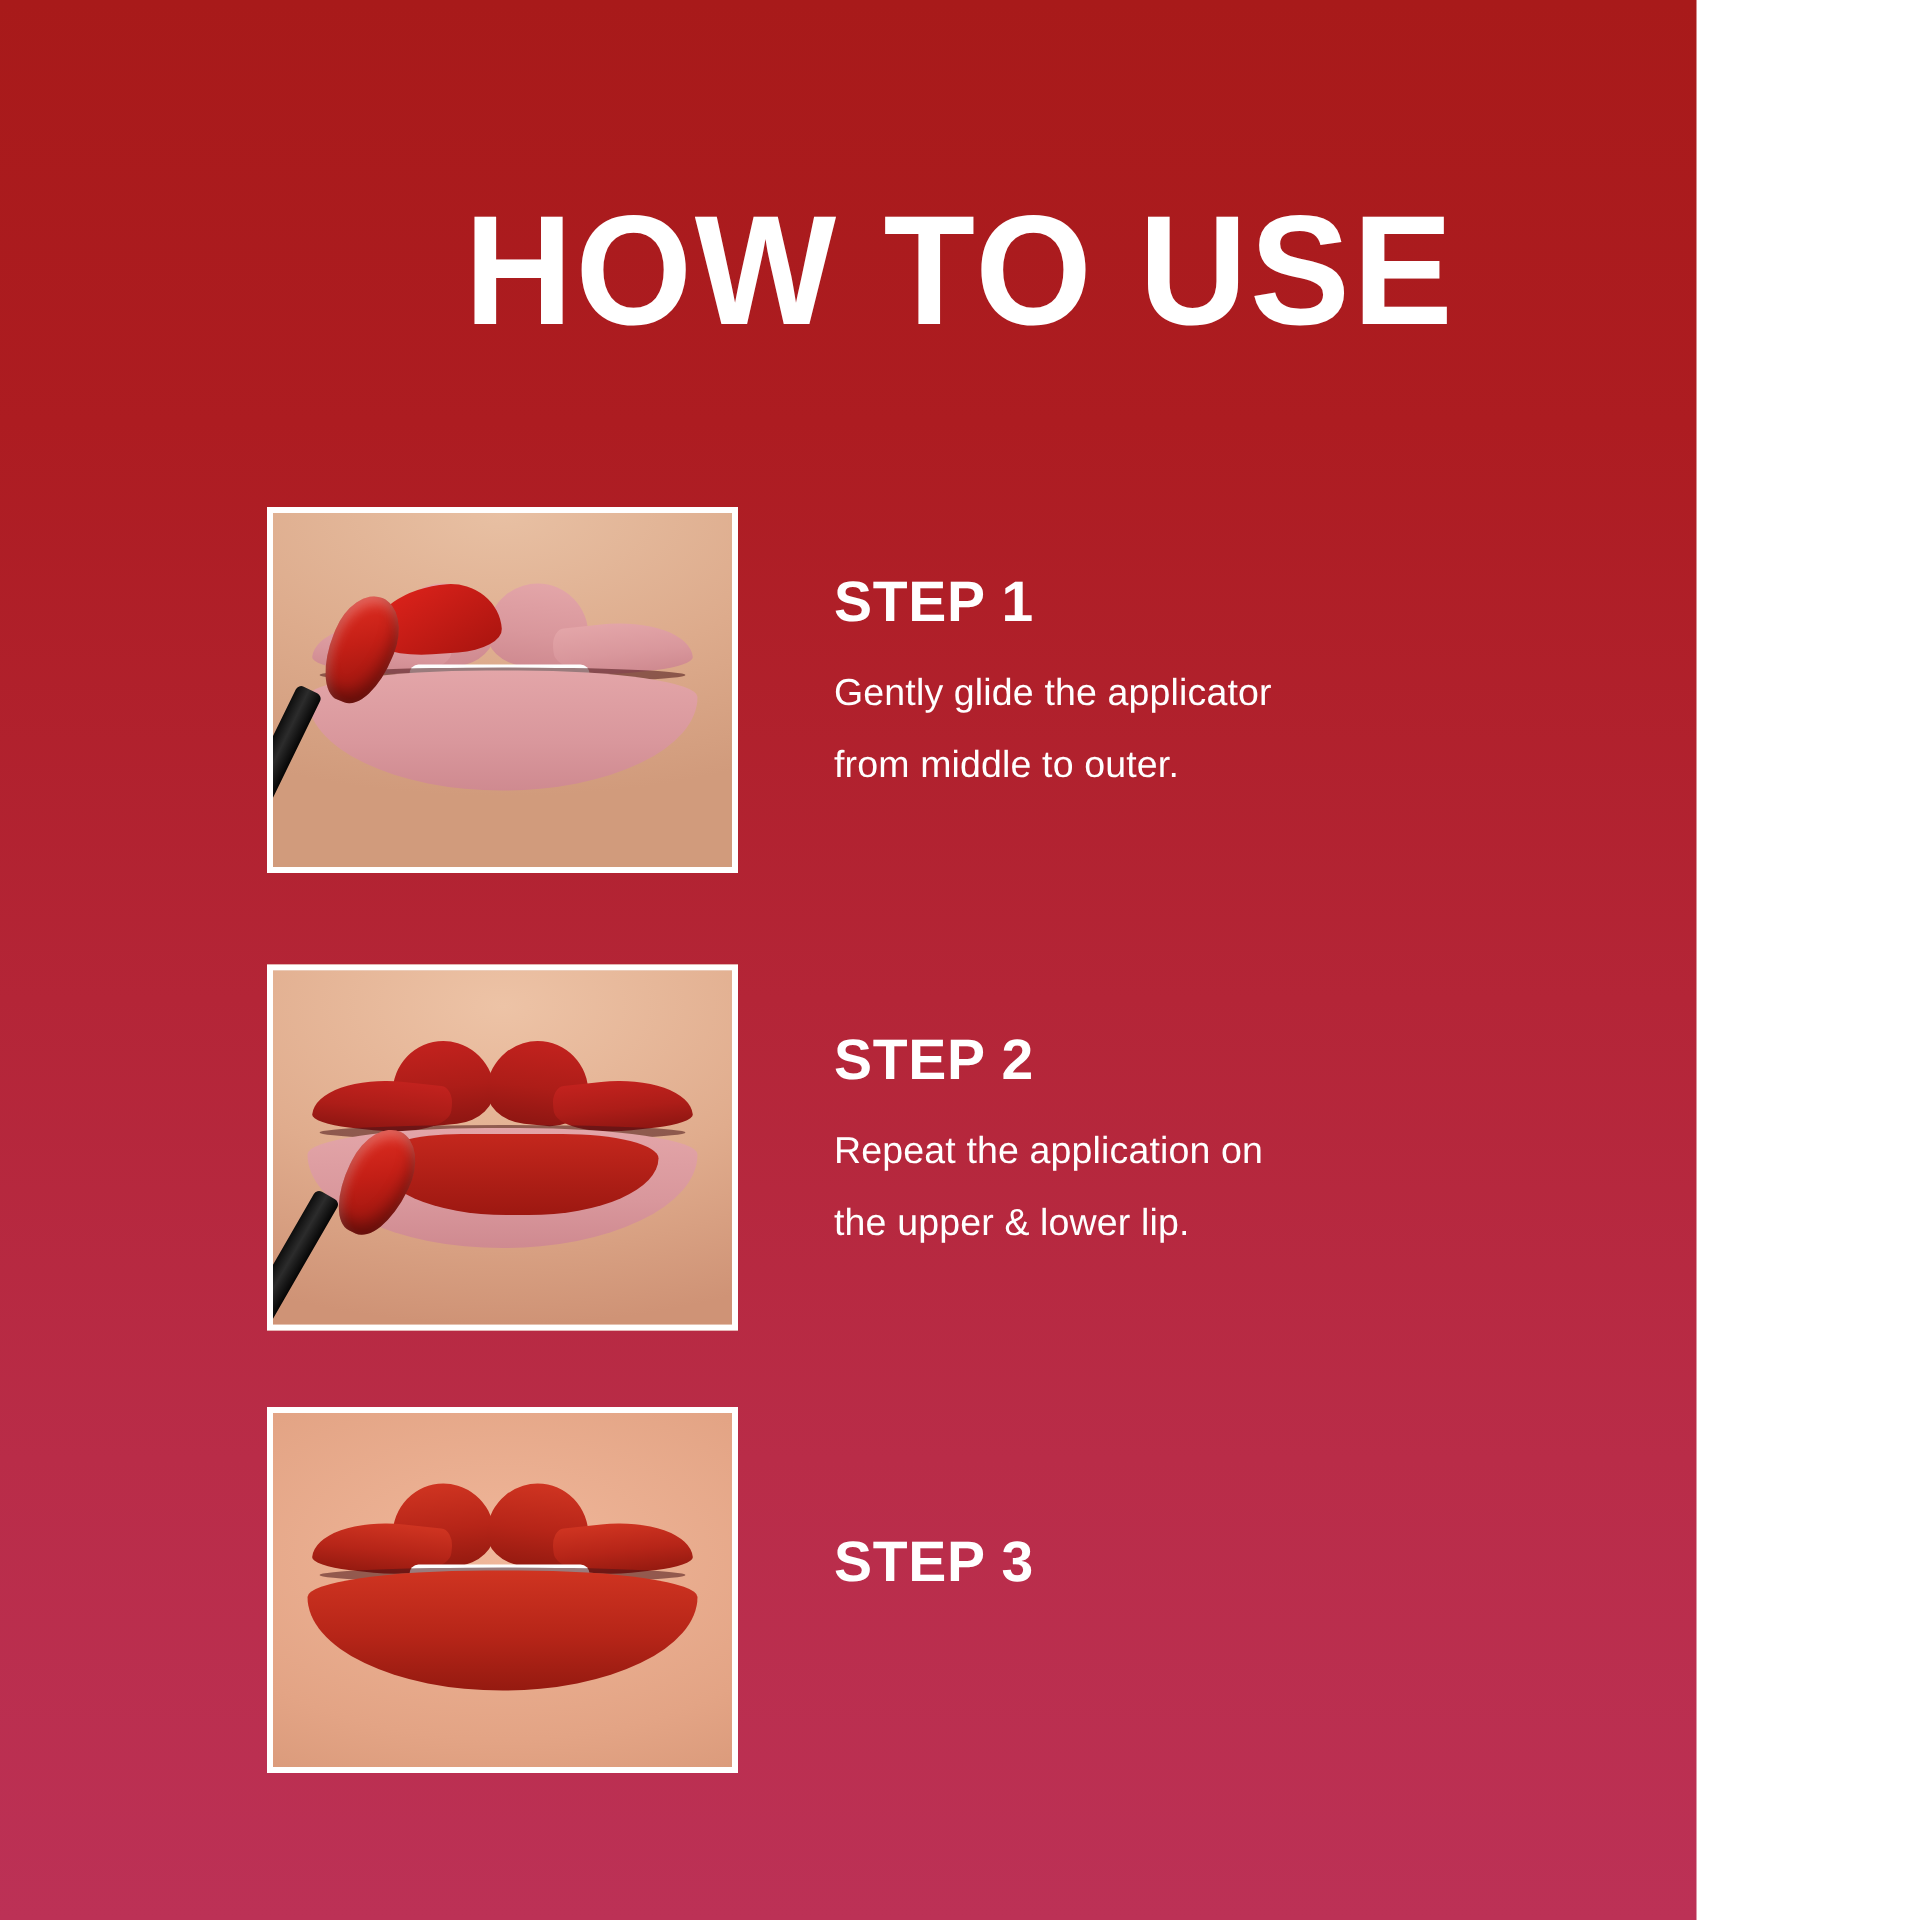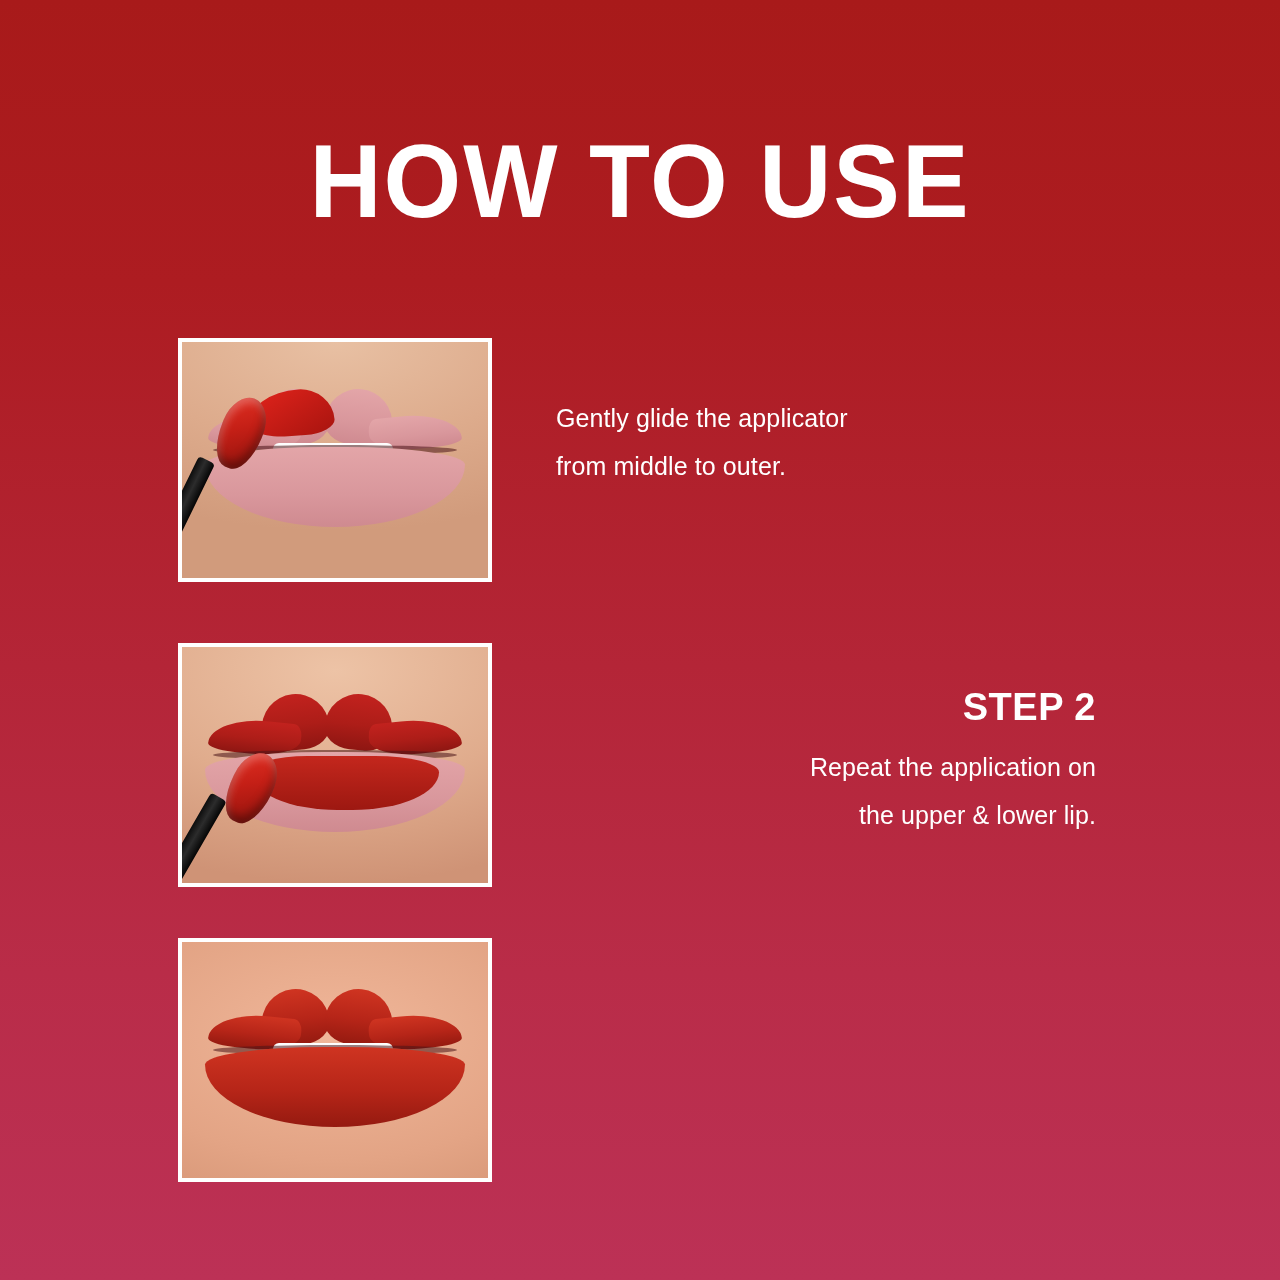--- a/index.html
+++ b/index.html
@@ -8,21 +8,21 @@
   }
   body {
     width: 1280px;
     height: 1280px;
     overflow: hidden;
     font-family: "Liberation Sans", sans-serif;
   }
 
   .poster {
     position: relative;
-    width: 1280px;
+    width: 1131px;
     height: 1280px;
     background: linear-gradient(to bottom, #a81a1a 0%, #ad1c21 22%, #b42537 52%, #b92c48 76%, #bc3156 100%);
     overflow: hidden;
   }
 
   
   .title {
     position: absolute;
     left: 0;
     top: 126px;
@@ -200,21 +200,21 @@
     margin-top: 14px;
     font-family: "Liberation Sans", sans-serif;
     font-weight: normal;
     font-size: 25px;
     line-height: 48px;
     letter-spacing: .1px;
     white-space: pre-line;
   }
 
   .s1 .step-text { padding-top: 42px; }
-  .s2 .step-text { padding-top: 42px; text-align: right; }
+  .s2 .step-text { padding-top: 42px; }
   .s3 .step-text { padding-top: 82px; }
 </style>
 </head>
 <body>
 
 <div class="poster">
 
   <div class="title">HOW TO USE</div>
 
   <div class="step-row s1">
@@ -239,20 +239,21 @@
                     background:linear-gradient(150deg,#e2241c,#a8140f);
                     border-radius:60% 40% 35% 45% / 70% 70% 30% 30%;
                     transform:rotate(-4deg);"></div>
 
         <div class="wand" style="left:16px;top:118px;transform:rotate(26deg);"></div>
         <div class="wand-tip" style="left:38px;top:54px;transform:rotate(22deg);"></div>
       </div>
     </div>
 
     <div class="step-text">
+      <div class="step-label">STEP 1</div>
       <div class="step-desc">Gently glide the applicator
 from middle to outer.</div>
     </div>
   </div>
 
   <div class="step-row s2">
 
     <div class="photo-frame">
       <div class="photo">
         <div class="skin tan"></div>
@@ -298,16 +299,17 @@
             <div class="wing right red2"></div>
           </div>
           <div class="teeth"></div>
           <div class="mouth-line"></div>
           <div class="lip-lower red2"></div>
         </div>
       </div>
     </div>
 
     <div class="step-text">
+      <div class="step-label">STEP 3</div>
     </div>
   </div>
 
 </div>
 
 </body></html>

